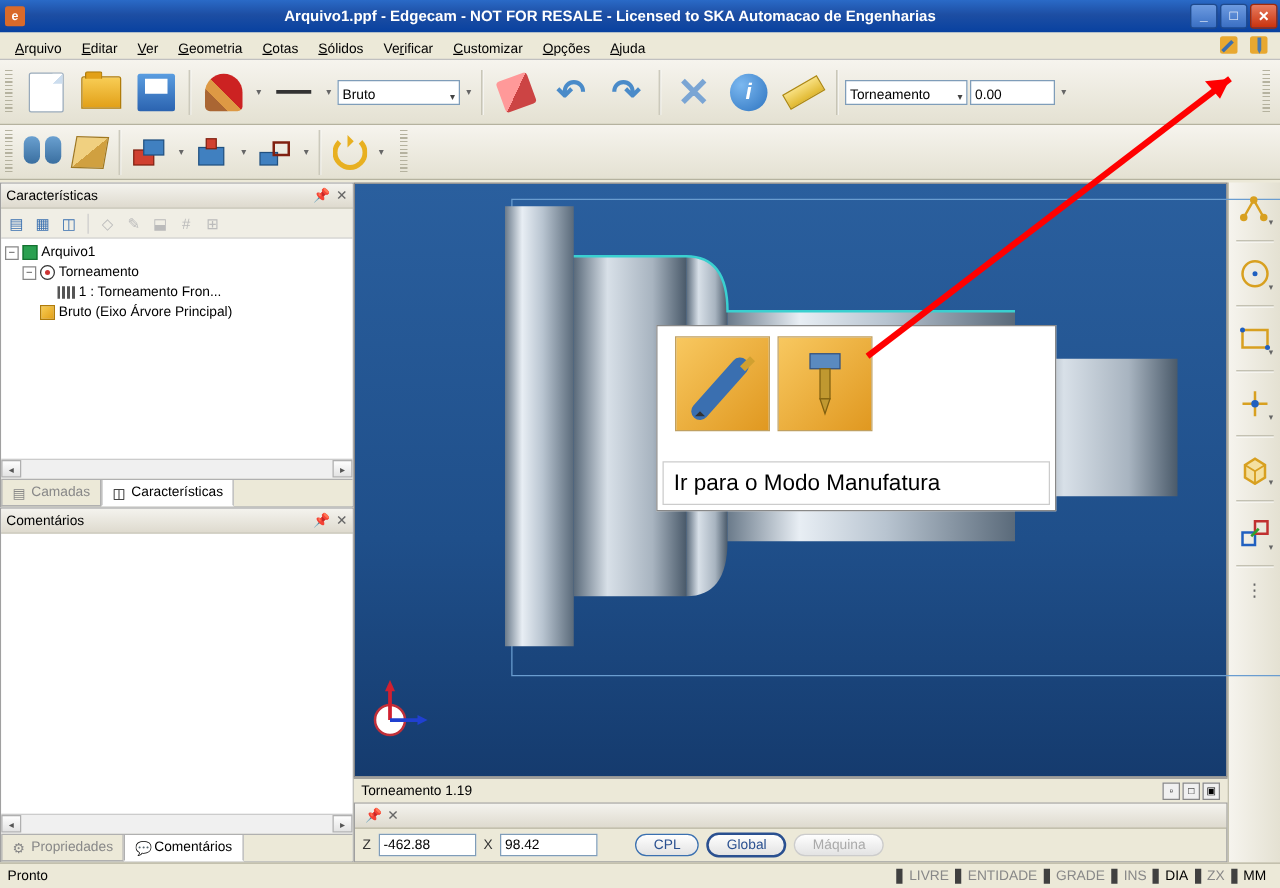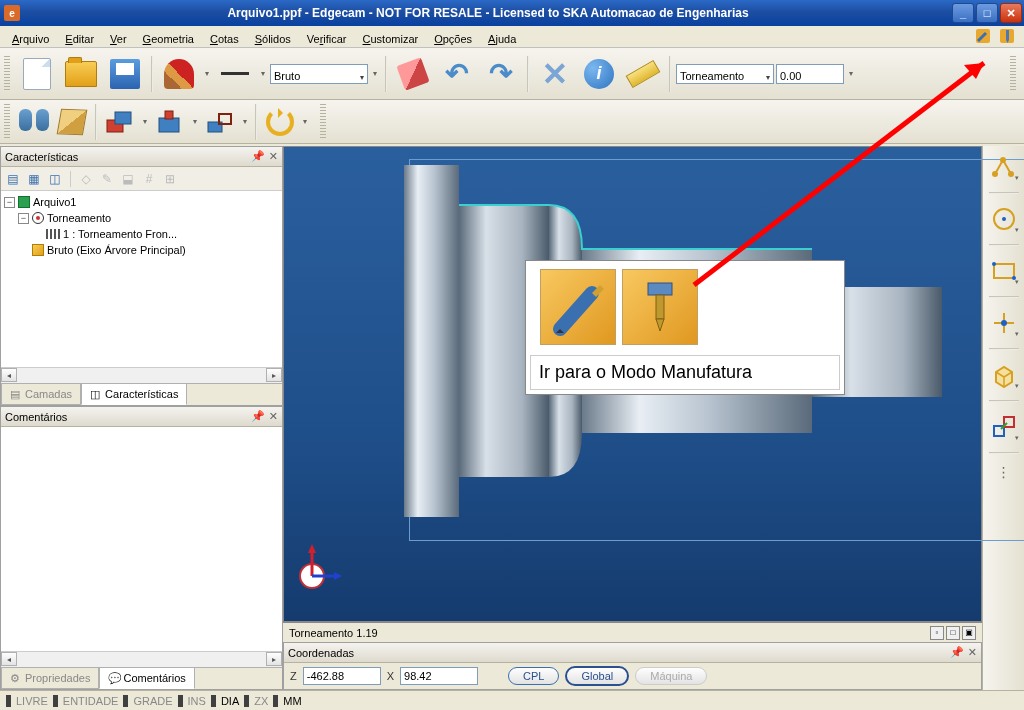--- a/index.html
+++ b/index.html
@@ -91,21 +91,21 @@
 .axis-gizmo { position: absolute; bottom: 30px; left: 10px; width: 50px; height: 50px; }
 .view-tab { height: 20px; background: #ece9d8; border-top: 1px solid #888; padding: 2px 6px; display: flex; align-items: center; }
 .view-tab .vtab-l { flex: 1; }
 .view-tab .vtab-r { display: flex; gap: 2px; }
 .view-tab .vbtn { width: 14px; height: 14px; border: 1px solid #888; background: #f0f0f0; font-size: 8px; display: flex; align-items: center; justify-content: center; }
 
 
 .mode-popup { position: absolute; top: 260px; left: 525px; width: 320px; background: #fff; border: 1px solid #888; padding: 4px; z-index: 100; }
 .mode-popup .icons { display: flex; gap: 6px; padding: 4px 10px; }
 .mode-popup .mode-ico { width: 76px; height: 76px; border: 1px solid #c0a060; background: linear-gradient(135deg, #f8c860, #e09820); display: flex; align-items: center; justify-content: center; }
-.mode-popup .tip { margin-top: 6px; padding: 6px 8px; border: 1px solid #ccc; font-size: 18px; font-family: "MS Sans Serif", Tahoma, sans-serif; }
+.mode-popup .tip { margin-top: 20px; padding: 6px 8px; border: 1px solid #ccc; font-size: 18px; font-family: "MS Sans Serif", Tahoma, sans-serif; }
 
 
 .red-arrow { position: absolute; top: 55px; right: 30px; width: 500px; height: 260px; z-index: 200; pointer-events: none; }
 
 
 .coord-panel { background: #ece9d8; }
 .coord-body { display: flex; align-items: center; padding: 3px 6px; gap: 6px; }
 .coord-body label { color: #333; }
 .coord-body input { width: 78px; height: 18px; border: 1px solid #7f9db9; padding: 1px 3px; background: #fff; font-size: 11px; }
 .coord-btn { padding: 2px 14px; border: 1px solid #3a70b0; border-radius: 10px; background: linear-gradient(to bottom, #fefefe, #e3e3e3); font-size: 11px; color: #2a5090; }
@@ -402,21 +402,20 @@
       <span class="vtab-l">Torneamento 1.19</span>
       <div class="vtab-r">
         <div class="vbtn">▫</div>
         <div class="vbtn">□</div>
         <div class="vbtn">▣</div>
       </div>
     </div>
 
     <div class="panel coord-panel">
       <div class="panel-header">
-        <span class="title">Coordenadas</span>
         <span class="pin">📌</span>
         <span class="x">✕</span>
       </div>
       <div class="coord-body">
         <label>Z</label>
         <input value="-462.88" style="">
         <label>X</label>
         <input value="98.42" style="">
         <span style="width:18px"></span>
         <button class="coord-btn">CPL</button>
@@ -505,20 +504,21 @@
   </div>
   <div class="tip">Ir para o Modo Manufatura</div>
 </div>
 
 <svg class="red-arrow">
   <line x1="490" y1="8" x2="200" y2="230" stroke="#ff0000" stroke-width="5"></line>
   <polygon points="490,8 470,10 482,24" fill="#ff0000"></polygon>
 </svg>
 
 <div class="statusbar">
+  <div class="st-l">Pronto</div>
   <div class="st-cell">LIVRE</div>
   <div class="st-cell">ENTIDADE</div>
   <div class="st-cell">GRADE</div>
   <div class="st-cell">INS</div>
   <div class="st-cell active">DIA</div>
   <div class="st-cell">ZX</div>
   <div class="st-cell active">MM</div>
 </div>
 
 </body></html>

